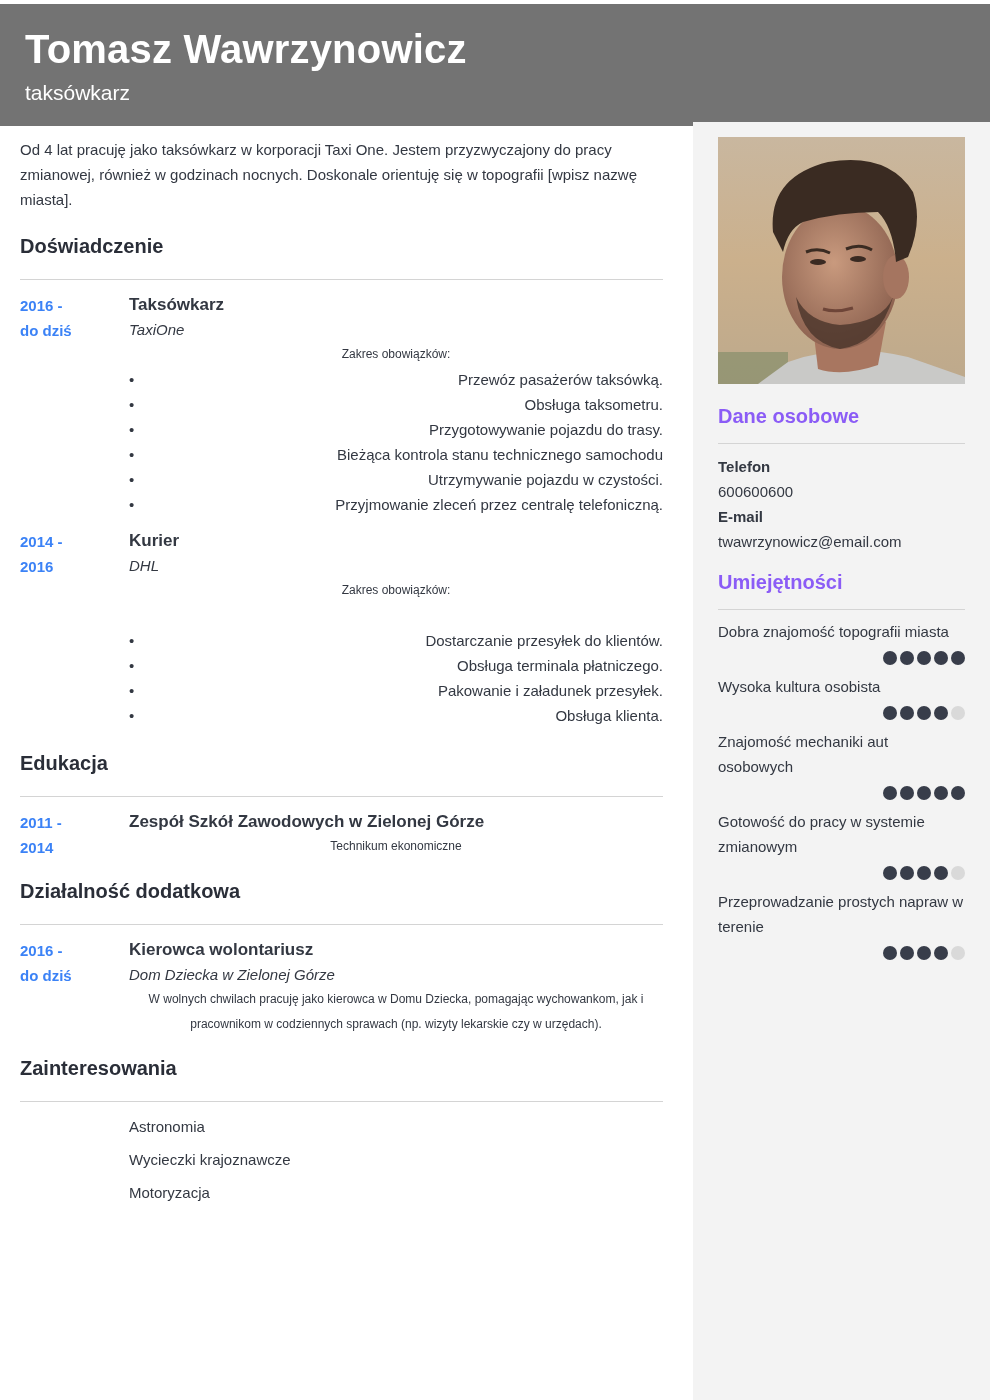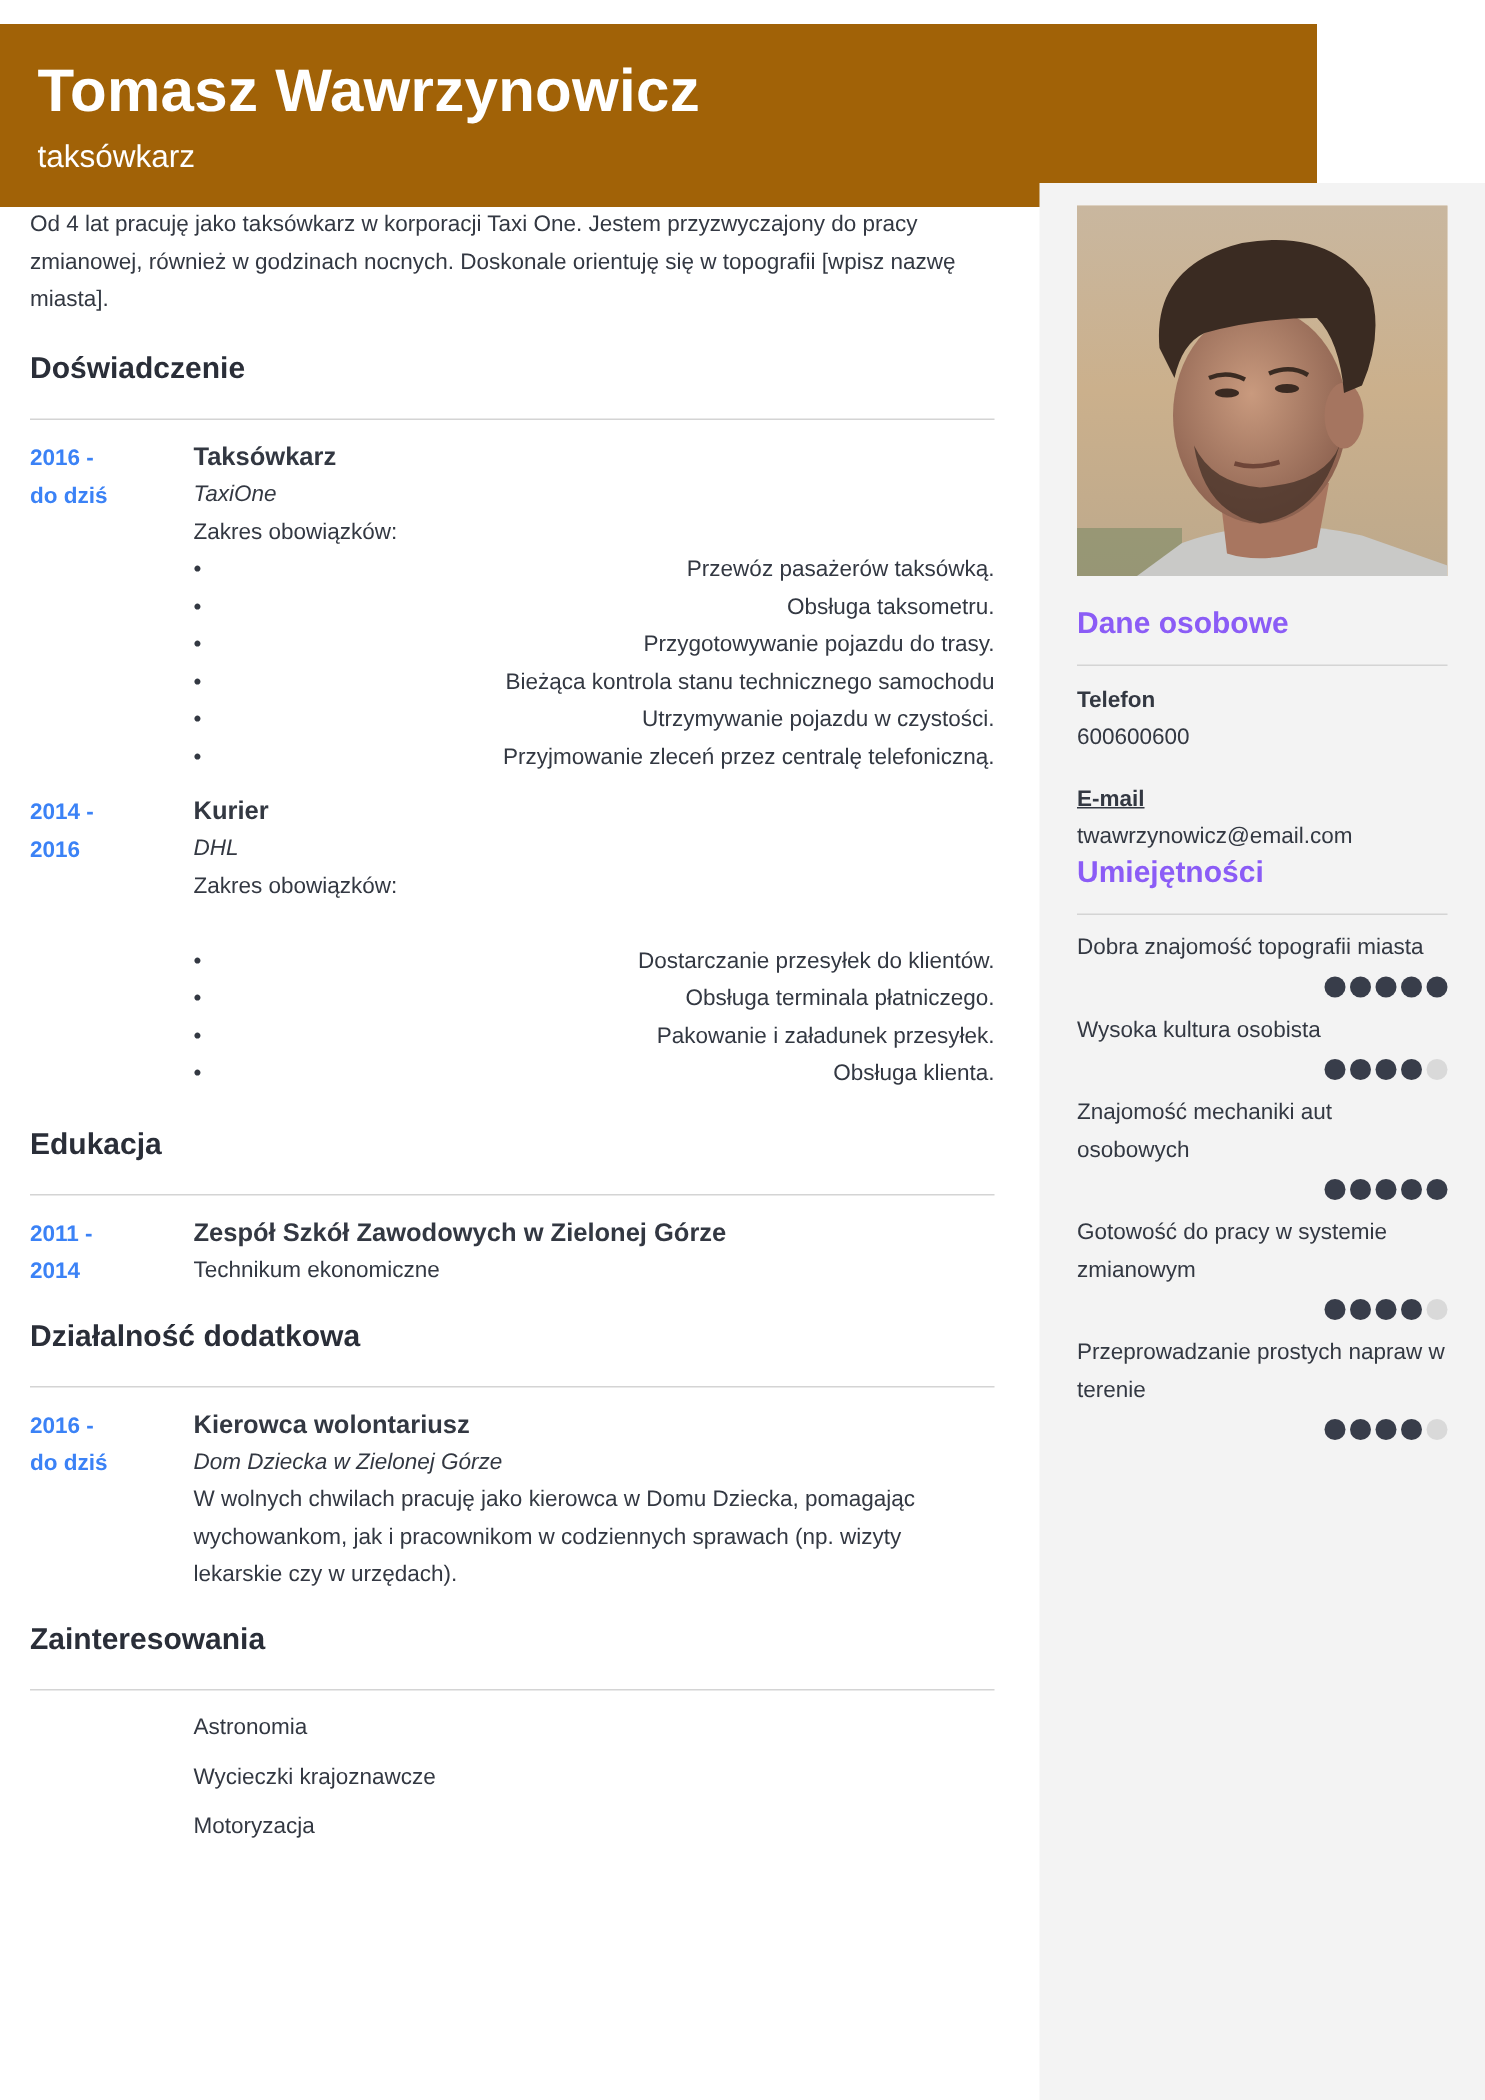--- a/index.html
+++ b/index.html
@@ -1,35 +1,35 @@
 <!DOCTYPE html>
 <html><head>
 <meta charset="utf-8">
 <style>
   * { box-sizing: border-box; margin: 0; padding: 0; }
   html, body { width: 990px; height: 1400px; background: #ffffff; }
   body { font-family: "Liberation Sans", sans-serif; color: #333842; position: relative; overflow: hidden; }
 
-  .header { position: absolute; left: 0; top: 16px; width: 878px; height: 122px; background: #a16207; color: #ffffff; }
+  .header { position: absolute; left: 0; top: 4px; width: 990px; height: 122px; background: #737373; color: #ffffff; }
   .header .name { position: absolute; left: 25px; top: 22px; font-size: 40px; font-weight: bold; line-height: 46px; letter-spacing: 0.2px; }
   .header .role { position: absolute; left: 25px; top: 76px; font-size: 21px; line-height: 26px; }
 
   .sidebar { position: absolute; left: 693px; top: 122px; width: 297px; height: 1278px; background: #f3f3f3; }
   .main { position: absolute; left: 20px; top: 137px; width: 643px; }
 
   .summary { font-size: 15px; line-height: 25px; color: #333842; }
 
   .sec-title { font-size: 20px; font-weight: bold; color: #2a2e38; line-height: 24px; padding-bottom: 21px; border-bottom: 1px solid #d4d4d4; }
 
   .entry { display: flex; margin-top: 12px; }
   .entry .dates { width: 109px; font-size: 15px; font-weight: bold; line-height: 25px; color: #3b82f6; padding-top: 1px; }
   .entry .body { flex: 1; }
   .entry .title { font-size: 17px; font-weight: bold; line-height: 25px; color: #333842; }
   .entry .org { font-size: 15px; font-style: italic; line-height: 25px; color: #333842; }
-  .entry .txt { font-size: 15px; line-height: 25px; color: #333842; }
+  .entry .txt { font-size: 12px; line-height: 25px; color: #333842; text-align: center; }
   .entry ul { list-style: none; }
   .entry li { font-size: 15px; line-height: 25px; padding-left: 13px; position: relative; text-align: right; }
   .entry li::before { content: "•"; position: absolute; left: 0; top: 0; }
   .spacer { height: 25px; }
 
   .interests { margin-left: 109px; margin-top: 12px; }
   .interests .item { font-size: 15px; line-height: 25px; margin-bottom: 8px; color: #333842; }
 
   .photo { position: absolute; left: 718px; top: 137px; width: 247px; height: 247px; overflow: hidden; background: #cdb79a; }
 
@@ -173,21 +173,21 @@
     <path d="M128 112 Q142 106 154 113" stroke="#3a2b22" stroke-width="3" fill="none"></path>
 
     <path d="M105 172 Q118 176 135 171" stroke="#6e4538" stroke-width="3" fill="none"></path>
   </svg>
 </div>
 
 <div class="side-content" style="top:404px;">
   <div class="side-title">Dane osobowe</div>
   <div class="label">Telefon</div>
   <div class="value">600600600</div>
-  <div class="label" style="margin-top:16px;text-decoration:underline;">E-mail</div>
+  <div class="label" style="margin-top:0;">E-mail</div>
   <div class="value">twawrzynowicz@email.com</div>
 </div>
 
 <div class="side-content" style="top:570px;">
   <div class="side-title">Umiejętności</div>
   <div id="skills-list">
     <div class="skill">
       <div class="sname">Dobra znajomość topografii miasta</div>
       <div class="dots">
           <span class="dot"></span>

